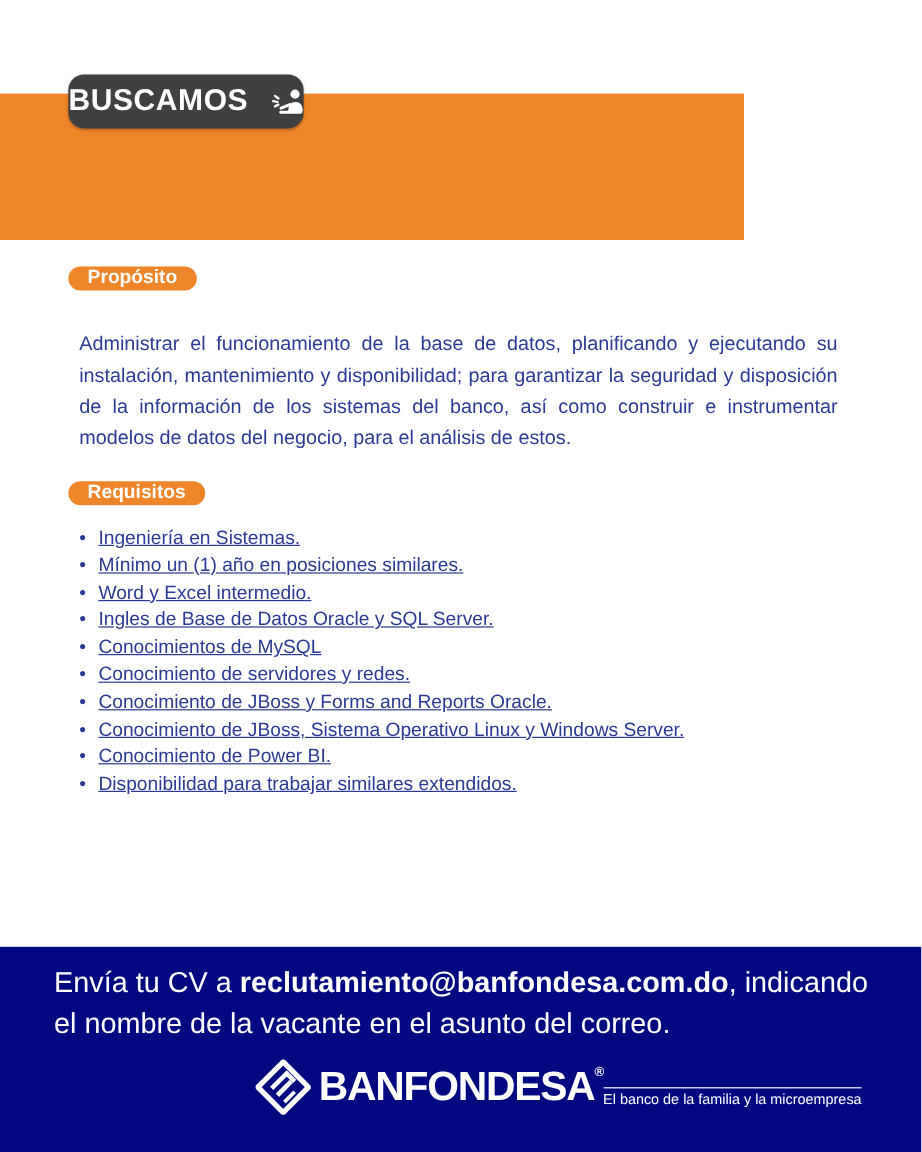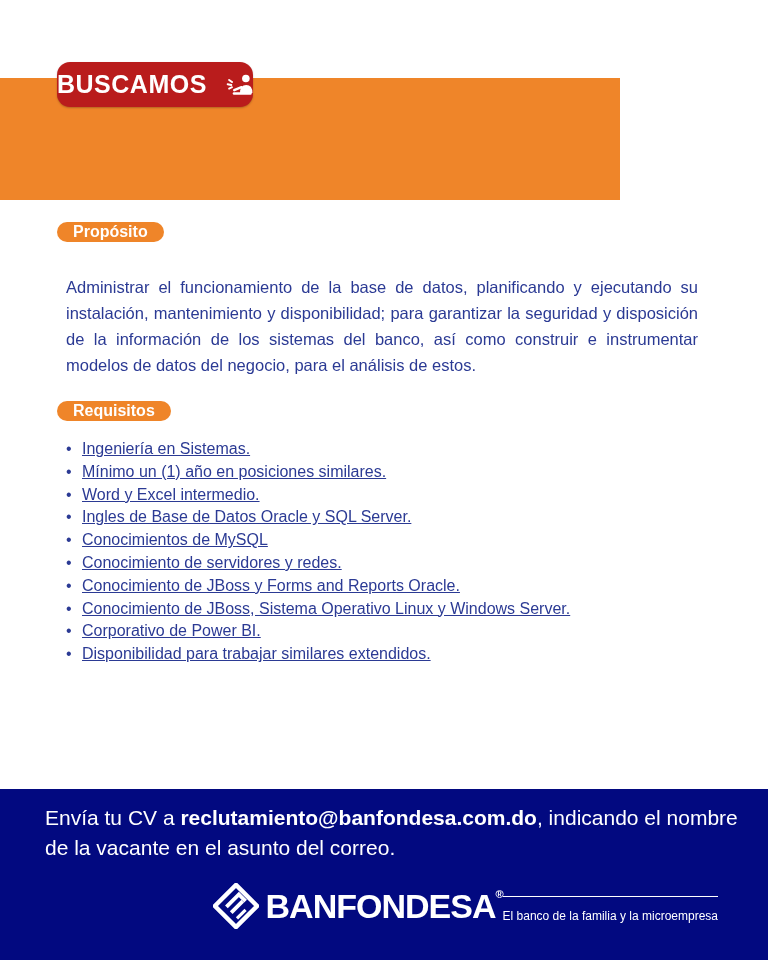--- a/index.html
+++ b/index.html
@@ -7,21 +7,21 @@
     position:relative;width:768px;height:960px;background:#ffffff;overflow:hidden;
     font-family:"Liberation Sans", sans-serif;
   }
   
   .header-band{
     position:absolute;left:0;top:78px;width:620px;height:122px;
     background:#EF8529;
   }
   .buscamos-badge{
     position:absolute;left:57px;top:62px;width:196px;height:45px;
-    background:#b91c1c;border-radius:13px;
+    background:#404040;border-radius:13px;
     display:flex;align-items:center;justify-content:center;gap:17px;
     box-shadow:0 1px 2px rgba(0,0,0,.25);
   }
   .buscamos-badge .label{
     color:#ffffff;font-weight:bold;font-size:25px;letter-spacing:.5px;
   }
   .badge-icon{width:34px;height:30px;display:block;}
   .header-titles{position:absolute;left:75px;top:120px;width:540px;color:#ffffff;}
   .job-title{font-size:27px;font-weight:bold;line-height:1.1;margin:0;}
   .job-subtitle{font-size:15px;font-weight:bold;margin:4px 0 0 0;}
@@ -48,36 +48,36 @@
     content:"\2022";position:absolute;left:0;top:0;
     color:#2B3A94;font-size:16px;
   }
   
   .footer{
     position:absolute;left:0;top:789px;width:768px;height:171px;
     background:#020980;color:#ffffff;
   }
   .footer-cta{
     position:absolute;left:45px;top:14px;width:700px;
-    font-size:21px;line-height:1.42;
+    font-size:24px;line-height:1.42;
   }
   .footer-cta .email{font-weight:bold;}
   .brand-lockup{
     position:absolute;right:50px;top:94px;
     display:flex;align-items:center;gap:7px;
   }
   .brand-mark{width:46px;height:46px;display:block;}
   .brand-col{display:flex;flex-direction:row;align-items:flex-end;}
   .brand-name{
     font-size:34px;font-weight:800;letter-spacing:-1px;line-height:1;
     white-space:nowrap;
   }
   .brand-name sup{font-size:11px;font-weight:bold;vertical-align:top;}
   .brand-tagline{
-    border-top:1.5px solid #ffffff;margin-top:4px;padding-top:12px;
+    border-top:1.5px solid #ffffff;margin-top:4px;padding-top:2px;
     font-size:12px;white-space:nowrap;
   }
 </style>
 </head>
 <body>
 
 <div class="page">
 
   <div class="header-band">
     <div class="header-titles">
@@ -107,21 +107,21 @@
   <div class="pill pill-requirements">Requisitos</div>
   <ul class="req-list">
       <li>Ingeniería en Sistemas.</li>
       <li>Mínimo un (1) año en posiciones similares.</li>
       <li>Word y Excel intermedio.</li>
       <li>Ingles de Base de Datos Oracle y SQL Server.</li>
       <li>Conocimientos de MySQL</li>
       <li>Conocimiento de servidores y redes.</li>
       <li>Conocimiento de JBoss y Forms and Reports Oracle.</li>
       <li>Conocimiento de JBoss, Sistema Operativo Linux y Windows Server.</li>
-      <li>Corporativo de Power BI.</li>
+      <li>Conocimiento de Power BI.</li>
       <li>Disponibilidad para trabajar similares extendidos.</li>
     </ul>
 
   <div class="footer">
     <div class="footer-cta">
       <span>Envía tu CV a </span><span class="email">reclutamiento@banfondesa.com.do</span><span>, indicando el nombre de la vacante en el asunto del correo.</span>
     </div>
 
     <div class="brand-lockup">
       <svg class="brand-mark" viewBox="0 0 48 48">

